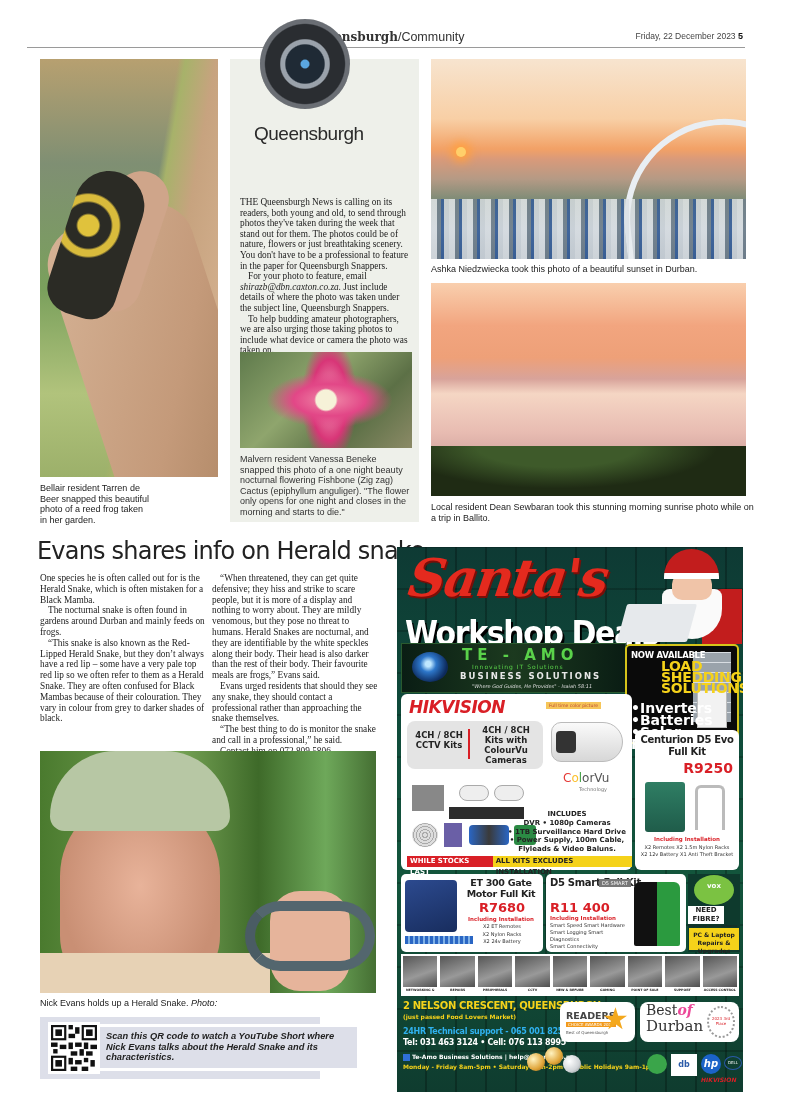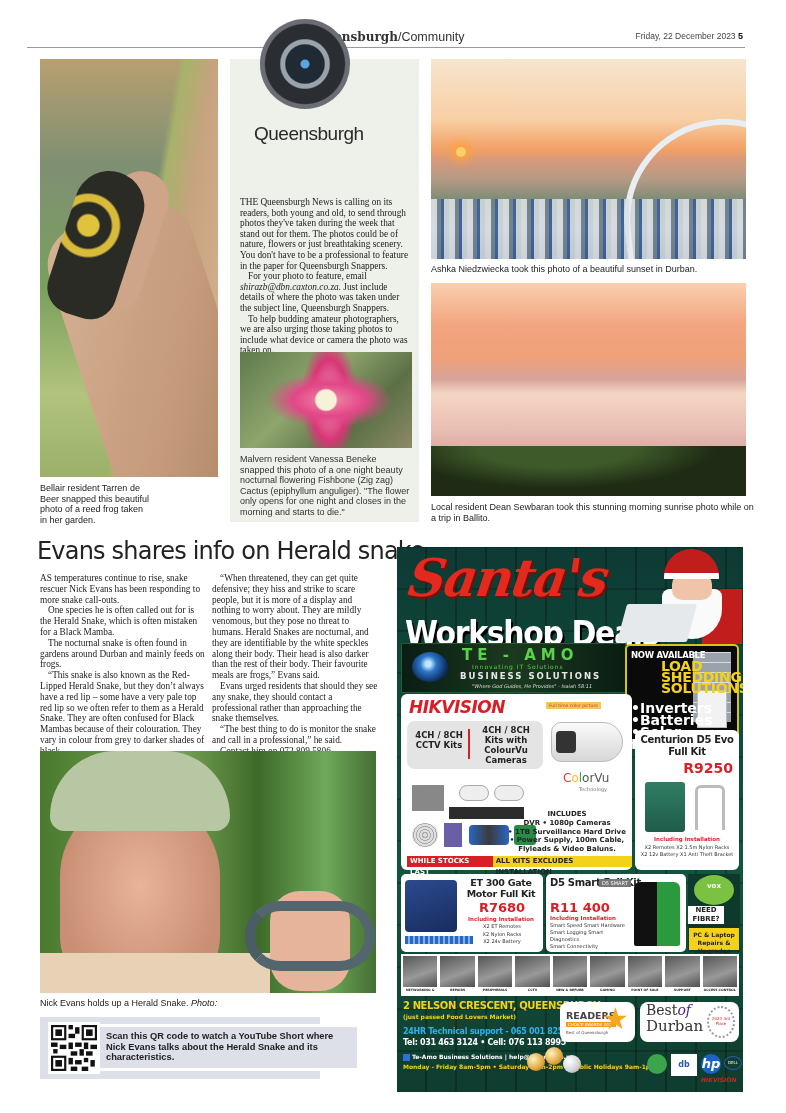--- a/index.html
+++ b/index.html
@@ -69,21 +69,21 @@
   #nick { left: 40px; top: 751px; width: 336px; height: 242px;
     background: linear-gradient(90deg, #4a7a2e 0%, #79a657 40%, #3e6a29 65%, #6ea85a 85%, #456f33 100%); }
   #nick .cap { position:absolute; left:10px; top:0; width:180px; height:80px; background:#b7c7a4; border-radius: 90px 90px 20px 20px; }
   #nick .face { position:absolute; left:20px; top:45px; width:160px; height:200px; background: radial-gradient(ellipse at 50% 45%, #e8b39a, #c98f74 70%); border-radius: 80px 80px 60px 60px; }
   #nick .shirt { position:absolute; left:0; bottom:0; width:230px; height:40px; background:#e7d2b5; }
   #nick .snake { position:absolute; left:205px; top:150px; width:130px; height:70px; border: 10px solid #53666e; border-radius: 60px; border-left-color: #4a5c64; }
   #nick .hand { position:absolute; left:230px; top:140px; width:80px; height:100px; background:#e6b49b; border-radius: 30px; }
   .cap-nick { left: 40px; top: 998px; width: 336px; }
   .cap-nick i { font-style: italic; }
 
-  .qrbox { position: absolute; left: 40px; top: 1017px; width: 280px; height: 62px; background: #dddfe9; }
+  .qrbox { position: absolute; left: 40px; top: 1017px; width: 280px; height: 62px; background: #dddfe9; font-style: italic; }
   .qrbox .inner { position: absolute; left: 20px; top: 7px; width: 300px; height: 47px; background: #dddfe9; border: 3px solid #ffffff; }
   .qrbox .qr { position: absolute; left: 8px; top: 5px; width: 52px; height: 52px; background: #fff; padding: 3px; }
   .qrbox .qr svg { width: 46px; height: 46px; display:block; }
   .qrbox .txt { position: absolute; left: 66px; top: 14px; width: 245px; font-family: "Liberation Sans", sans-serif; font-weight: bold; font-size: 9.3px; line-height: 10.5px; color: #222; }
 
   
   #ad { position: absolute; left: 397px; top: 547px; width: 346px; height: 545px; background: linear-gradient(180deg, #0e3a34 0%, #0f4a3a 30%, #13553c 60%, #0f3c2f 100%); overflow: hidden; font-family: "DejaVu Sans", sans-serif; }
   #ad .circuit { position:absolute; inset:0; background: repeating-linear-gradient(90deg, transparent 0 28px, rgba(0,0,0,0.25) 28px 30px), repeating-linear-gradient(0deg, transparent 0 40px, rgba(0,0,0,0.2) 40px 42px); }
   #ad .santa-title { position:absolute; left: 12px; top: 0px; font-family: "DejaVu Serif", serif; font-style: italic; font-weight: bold; font-size: 52px; color: #e42a1e; letter-spacing: -2px; text-shadow: 2px 2px 0 #7a0e08; transform: skew(-8deg); }
   #ad .workshop { position:absolute; left: 8px; top: 66px; font-family: "DejaVu Sans", sans-serif; font-weight: bold; font-size: 30px; color: #fff; letter-spacing: -1.4px; text-shadow: 2px 2px 0 #000; transform: scaleY(1.15); transform-origin: top left; }
@@ -179,27 +179,27 @@
   #ad .addr .a5 { position:absolute; left:2px; top:53px; font-size: 6px; font-weight:bold; color:#fff; }
   #ad .addr .a5 .fb { display:inline-block; width:7px; height:7px; background:#2f6fd8; margin-right:2px; vertical-align:middle; }
   #ad .addr .a6 { position:absolute; left:2px; top:63px; font-size: 6px; font-weight:bold; color:#f5d21a; }
   #ad .readers { position:absolute; left: 163px; top: 455px; width: 75px; height: 40px; background:#fff; border-radius: 8px; }
   #ad .readers .r1 { position:absolute; left:6px; top:8px; font-size: 9.5px; font-weight:bold; color:#444; }
   #ad .readers .r2 { position:absolute; left:6px; top:20px; font-size: 4px; background:#f29a1d; color:#fff; padding: 0 2px; }
   #ad .readers .r3 { position:absolute; left:6px; top:28px; font-size: 4px; color:#555; }
   #ad .readers .star { position:absolute; right:6px; top:2px; font-size: 30px; color:#f4a81d; line-height:30px; }
   #ad .bestof { position:absolute; left: 243px; top: 455px; width: 99px; height: 40px; background:#fff; border-radius: 8px; }
   #ad .bestof .b1 { position:absolute; left:6px; top:0px; font-family:"DejaVu Serif",serif; font-size: 14px; color:#333; }
-  #ad .bestof .b1 i { color:#4c1d95; }
+  #ad .bestof .b1 i { color:#ec4899;font-weight:bold; }
   #ad .bestof .b2 { position:absolute; left:6px; top:15px; font-family:"DejaVu Serif",serif; font-size: 15px; color:#333; }
   #ad .bestof .wreath { position:absolute; right:4px; top:4px; width:28px; height:32px; border: 2px dotted #999; border-radius:50%; font-size:4px; text-align:center; color:#d91f26; padding-top:8px; }
   #ad .logos { position:absolute; left: 250px; top: 505px; width: 95px; height: 30px; }
   #ad .logos .g { position:absolute; left:0; top:2px; width:20px; height:20px; border-radius:50%; background:#3aa54a; }
   #ad .logos .db { position:absolute; left:24px; top:2px; width:26px; height:22px; background:#fff; color:#2a5aa8; font-size:8px; font-weight:bold; text-align:center; line-height:22px; }
-  #ad .logos .hp { position:absolute; left:54px; top:2px; width:20px; height:20px; border-radius:50%; background:#1b63c8; color:#fff; font-size:13px; font-style:italic; font-weight:bold; text-align:center; line-height:20px; }
+  #ad .logos .hp { position:absolute; left:54px; top:2px; width:20px; height:20px; border-radius:50%; background:#1b63c8; color:#fff; font-size:10px; font-style:italic; font-weight:bold; text-align:center; line-height:20px; }
   #ad .logos .dell { position:absolute; left:77px; top:4px; width:18px; height:14px; border:1.5px solid #2a5aa8; border-radius:50%; color:#fff; font-size:4px; text-align:center; line-height:11px; }
   #ad .logos .hikv { position:absolute; left:54px; top:24px; font-size: 6px; font-weight:bold; font-style:italic; color:#d91f26; }
   #ad .ornaments { position:absolute; left: 130px; top: 500px; width: 60px; height: 30px; }
   #ad .ornaments span { position:absolute; width:18px; height:18px; border-radius:50%; background: radial-gradient(circle at 35% 35%,#fff3c0,#e0a53a 60%,#8a5a12); }
 </style>
 </head>
 <body>
 
 <div class="masthead">
   <div class="section">
@@ -236,21 +236,20 @@
 </div>
 <div class="caption cap-right1">Ashka Niedzwiecka took this photo of a beautiful sunset in Durban.</div>
 
 <div class="photo" id="sunset2">
   <div class="bush"></div>
 </div>
 <div class="caption cap-right2">Local resident Dean Sewbaran took this stunning morning sunrise photo while on a trip in Ballito.</div>
 
 <h1 class="headline">Evans shares info on Herald snake</h1>
 <div class="col col1">
-  <p>AS temperatures continue to rise, snake rescuer Nick Evans has been responding to more snake call-outs.</p>
   <p>One species he is often called out for is the Herald Snake, which is often mistaken for a Black Mamba.</p>
   <p>The nocturnal snake is often found in gardens around Durban and mainly feeds on frogs.</p>
   <p>“This snake is also known as the Red-Lipped Herald Snake, but they don’t always have a red lip – some have a very pale top red lip so we often refer to them as a Herald Snake. They are often confused for Black Mambas because of their colouration. They vary in colour from grey to darker shades of black.</p>
 </div>
 <div class="col col2">
   <p class="ind">“When threatened, they can get quite defensive; they hiss and strike to scare people, but it is more of a display and nothing to worry about. They are mildly venomous, but they pose no threat to humans. Herald Snakes are nocturnal, and they are identifiable by the white speckles along their body. Their head is also darker than the rest of their body. Their favourite meals are frogs,” Evans said.</p>
   <p>Evans urged residents that should they see any snake, they should contact a professional rather than approaching the snake themselves.</p>
   <p>“The best thing to do is monitor the snake and call in a professional,” he said.</p>
   <p>Contact him on 072 809 5806.</p>
 </div>

